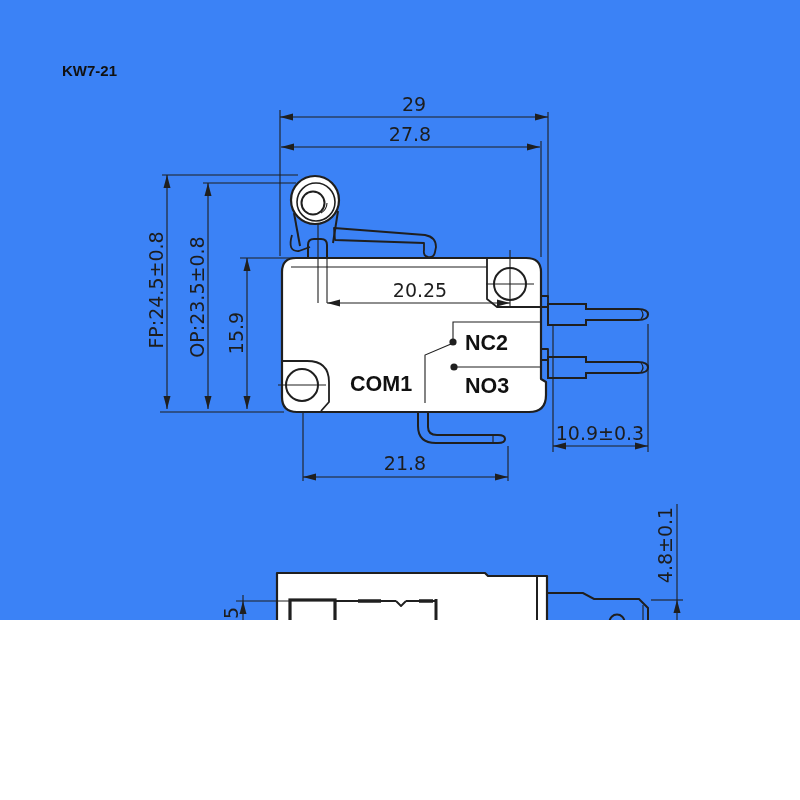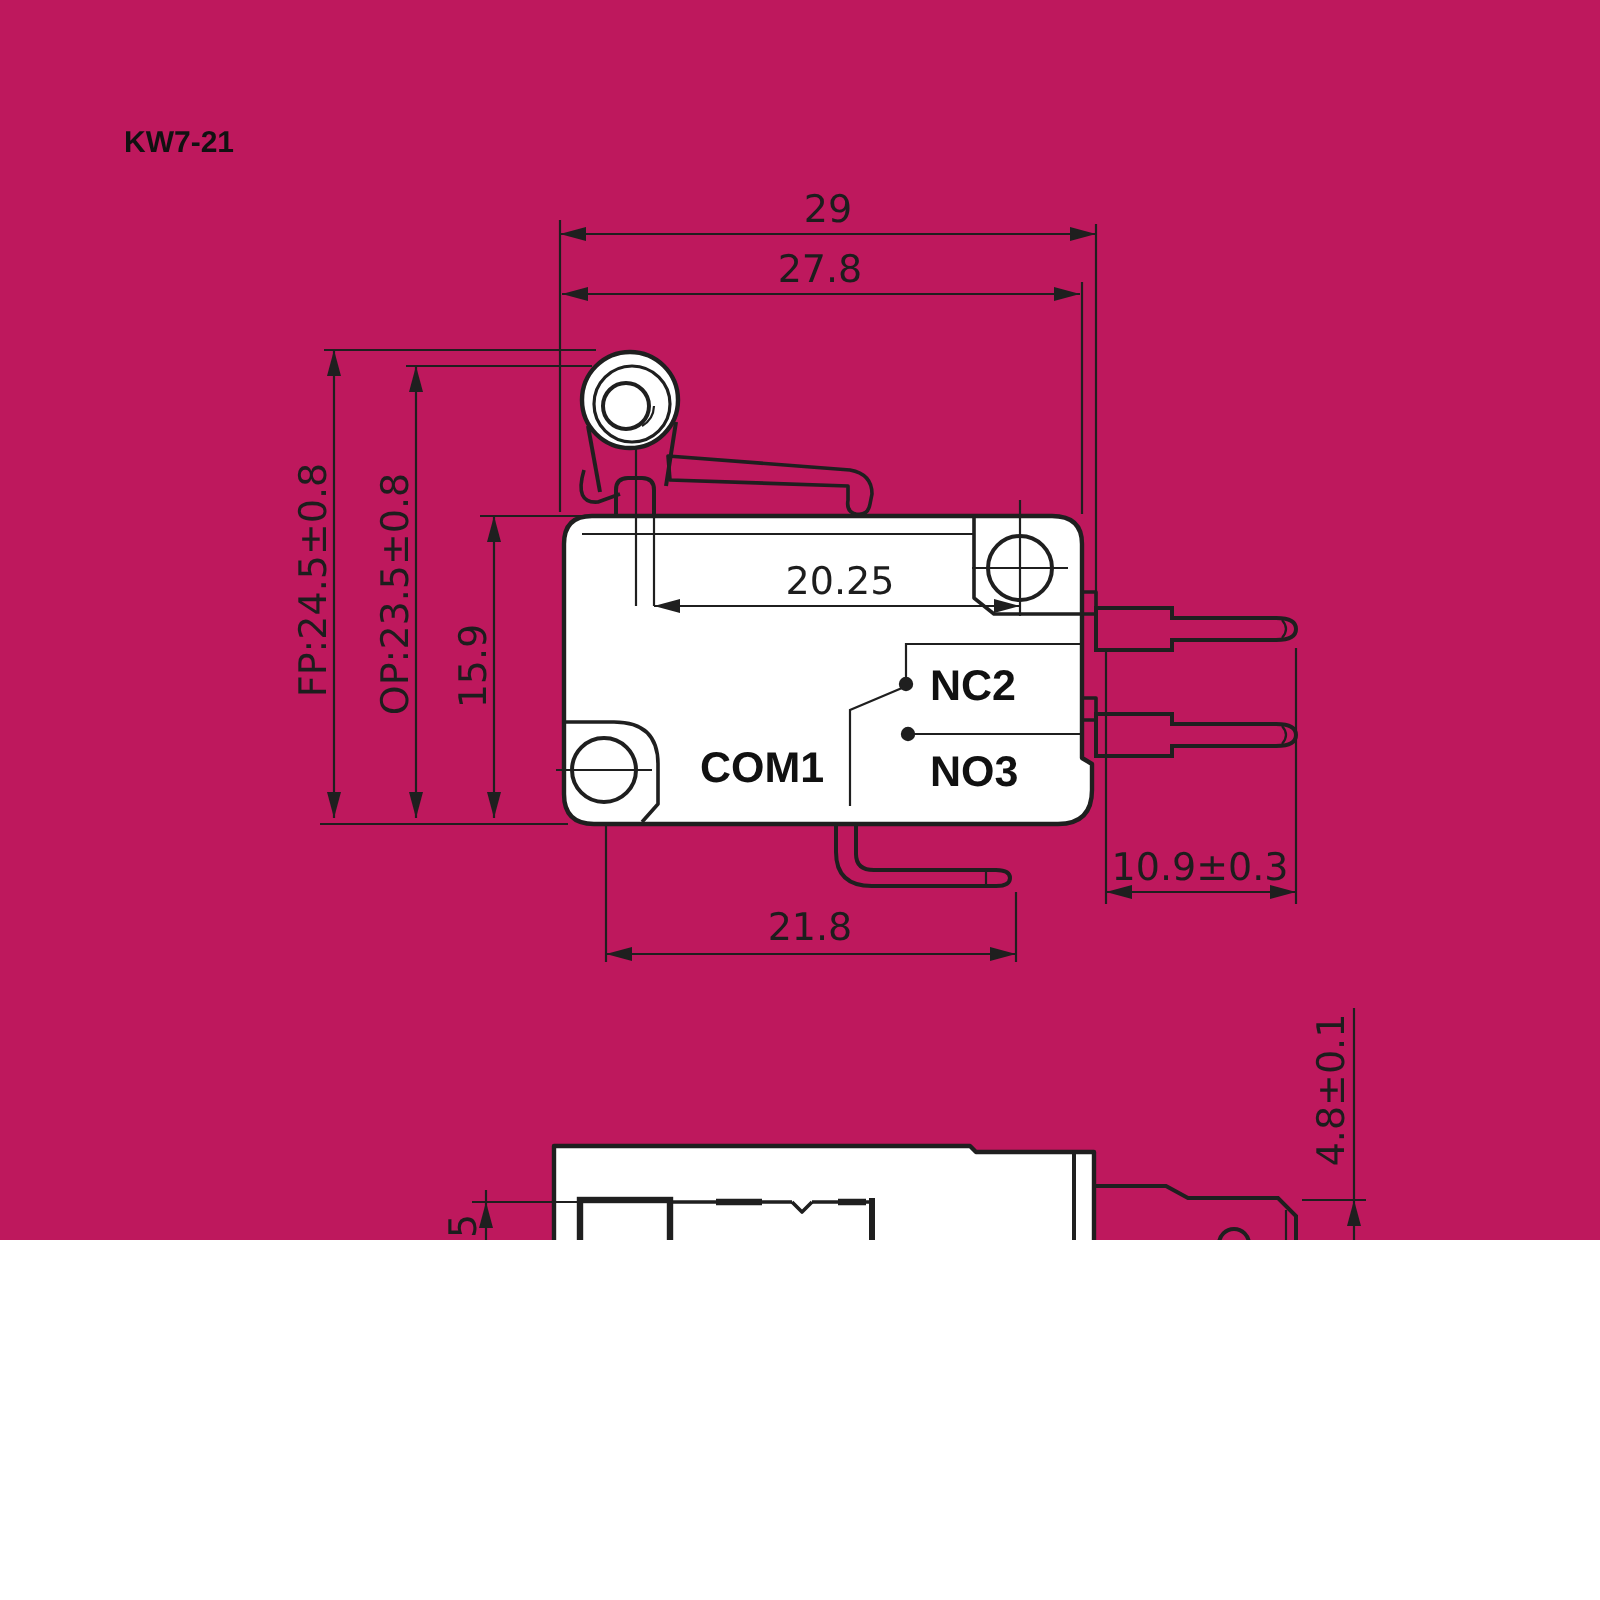--- a/index.html
+++ b/index.html
@@ -1,16 +1,16 @@
 <!DOCTYPE html>
 <html><head>
 <meta charset="utf-8">
 <style>
   html,body{margin:0;padding:0;background:#ffffff;}
-  .stage{position:relative;width:800px;height:620px;background:#be185d;overflow:hidden;
+  .stage{position:relative;width:800px;height:620px;background:#3b82f6;overflow:hidden;
          font-family:"Liberation Sans", sans-serif;}
   svg{display:block;}
   .outline{fill:#ffffff;stroke:#1f1f1f;stroke-width:2.2;stroke-linejoin:round;}
   .detail{fill:none;stroke:#1f1f1f;stroke-width:1.8;stroke-linejoin:round;}
   .thin{fill:none;stroke:#1f1f1f;stroke-width:1.1;}
   .med{fill:none;stroke:#1f1f1f;stroke-width:2;}
   .bold{fill:none;stroke:#1f1f1f;stroke-width:3.3;}
   .arrow{fill:#1f1f1f;stroke:none;}
   .dim{font-family:"DejaVu Sans", sans-serif;font-size:19px;fill:#1d1d1d;}
   .lbl{font-family:"Liberation Sans", sans-serif;font-weight:bold;font-size:21.5px;fill:#111;}

